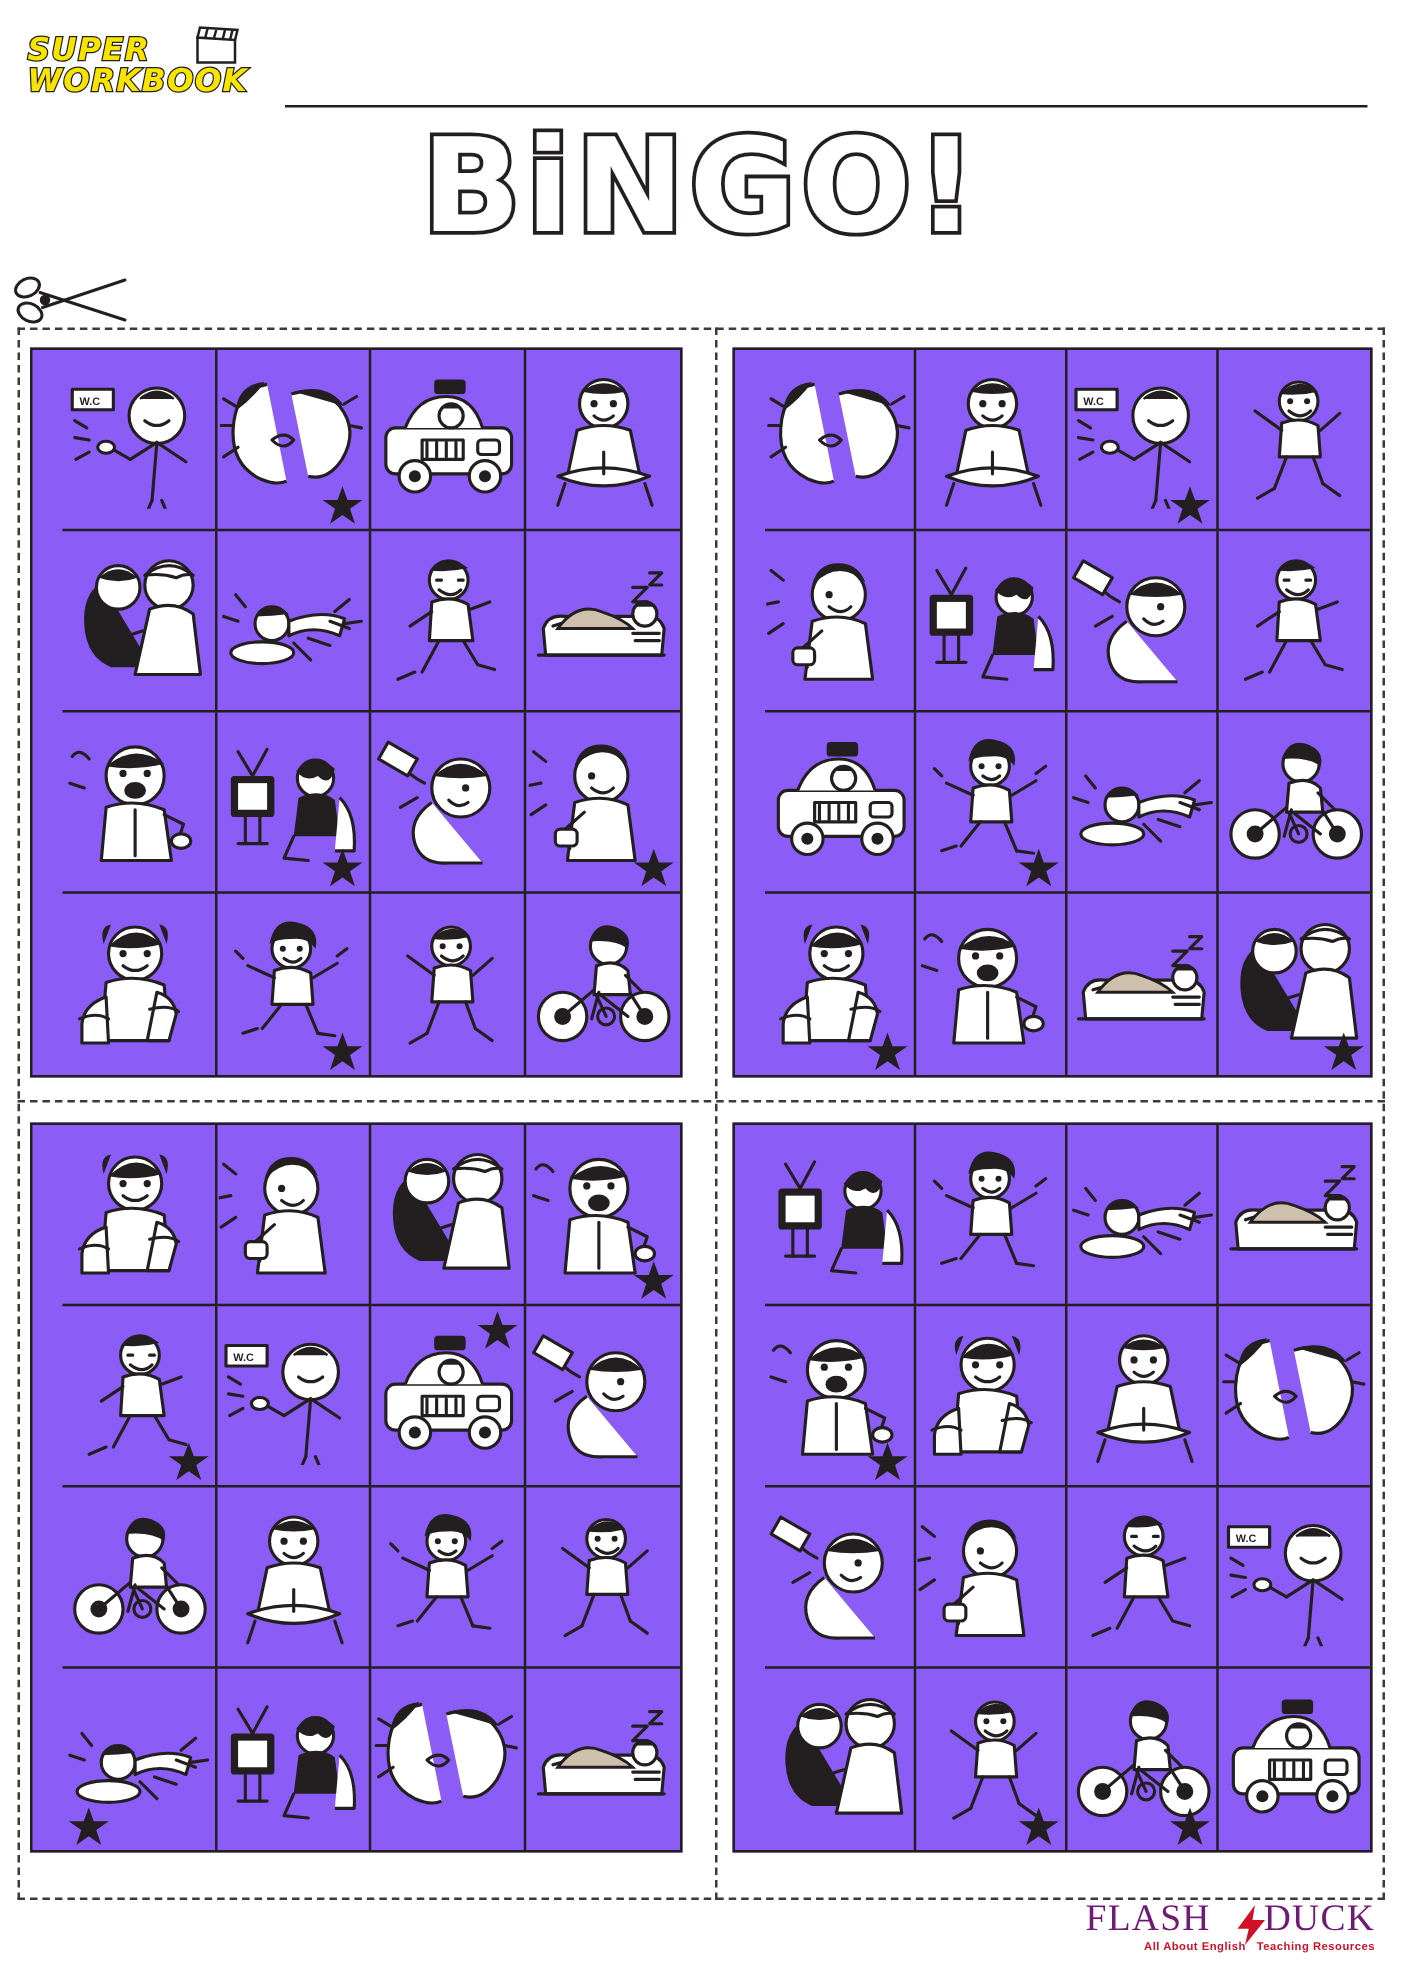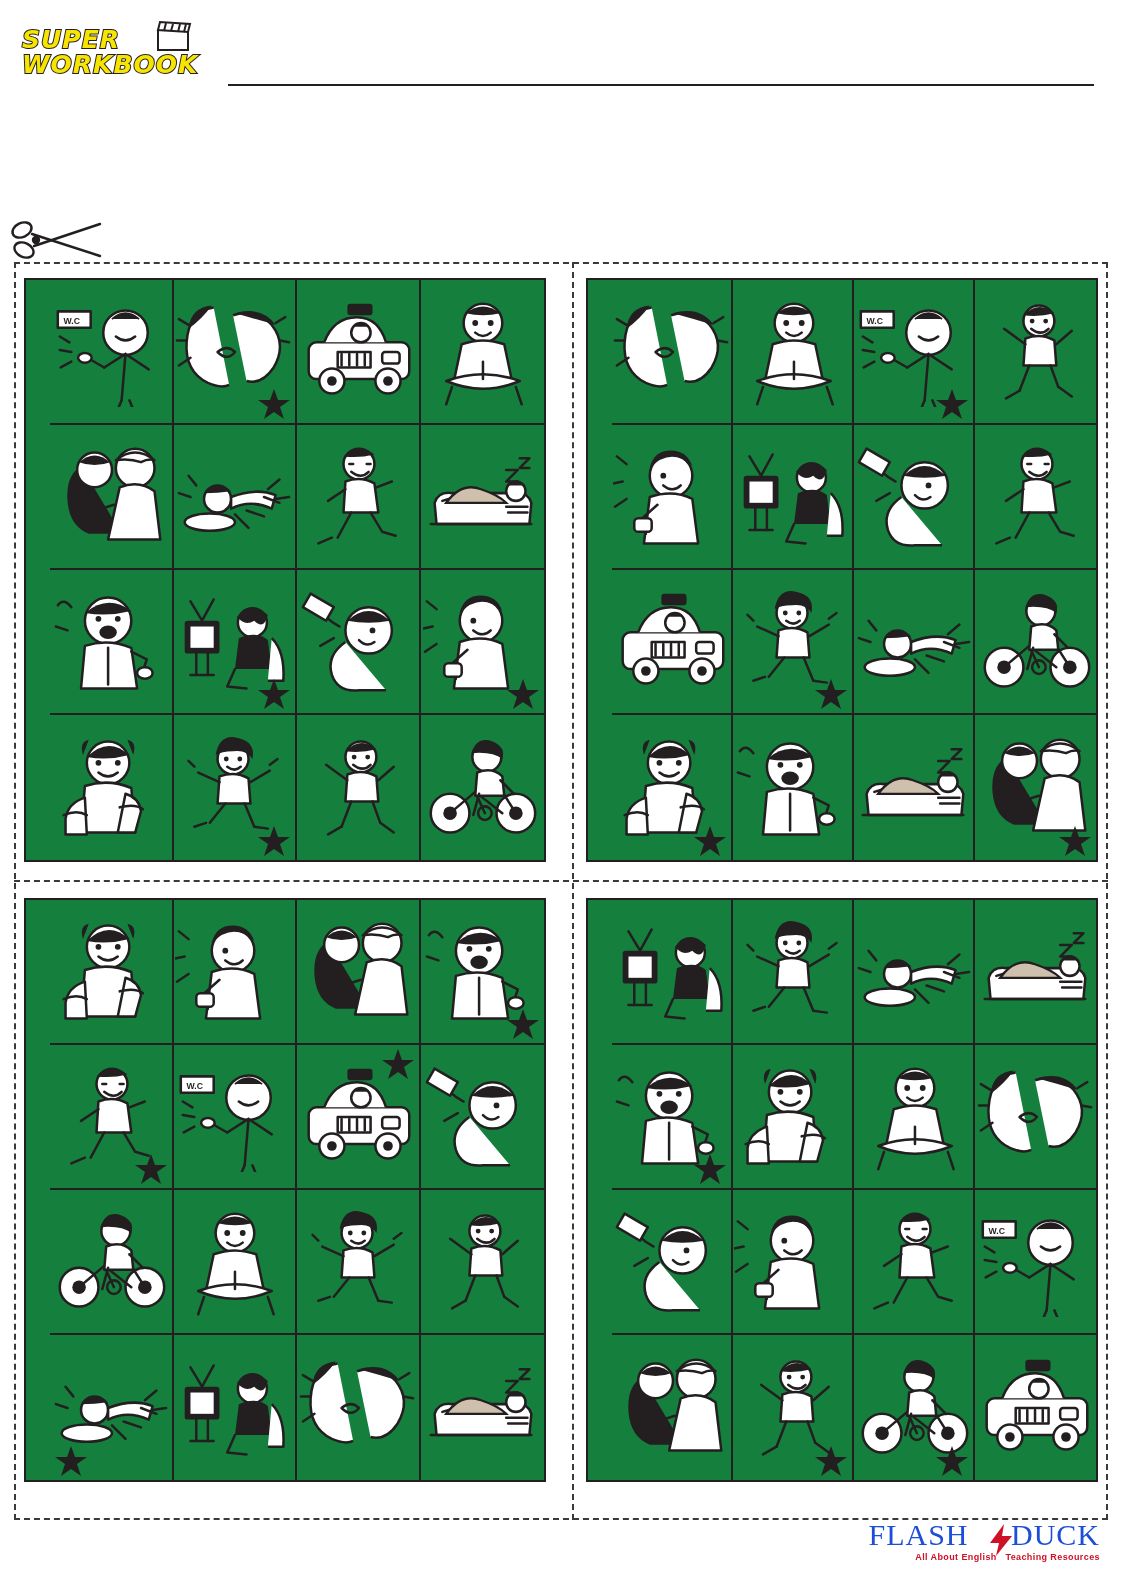--- a/index.html
+++ b/index.html
@@ -129,21 +129,21 @@
     width: 0; height: 1258px;
     border-left: 2px dashed #3a3a3a;
   }
 
   .card {
     position: absolute;
     display: grid;
     grid-template-columns: repeat(4, 1fr);
     grid-template-rows: repeat(4, 1fr);
     border: 2px solid #231f20;
-    background: #15803d;
+    background: #8b5cf6;
     box-sizing: border-box;
     padding-left: 24px;
   }
   .card-1 { left: 10px;  top: 16px;  width: 522px; height: 584px; }
   .card-2 { left: 572px; top: 16px;  width: 512px; height: 584px; }
   .card-3 { left: 10px;  top: 636px; width: 522px; height: 584px; }
   .card-4 { left: 572px; top: 636px; width: 512px; height: 584px; }
 
   .cell {
     border-right: 2px solid #231f20;
@@ -183,21 +183,21 @@
     right: 22px;
     top: 0px;
     width: 250px;
     height: 58px;
     text-align: right;
   }
   .fd-main {
     font-family: "Liberation Serif", serif;
     font-size: 30px;
     letter-spacing: 1px;
-    color: #1d4ed8;
+    color: #701a75;
     font-weight: normal;
     line-height: 1.0;
     white-space: nowrap;
   }
   .fd-sub {
     font-family: Liberation Sans, sans-serif;
     font-size: 9px;
     color: #231f20;
     letter-spacing: 0.4px;
     margin-top: 2px;
@@ -229,20 +229,21 @@
       <g fill="none" stroke="#231f20" stroke-width="2">
         <rect x="4" y="12" width="30" height="20" fill="#ffffff"></rect>
         <path d="M4 12 L6 4 L36 6 L34 14 Z" fill="#ffffff"></path>
         <path d="M12 5 L10 13 M19 6 L17 13 M26 6 L24 14 M32 6 L30 14"></path>
       </g>
     </svg>
   </div>
 
   <div class="header-rule"></div>
 
+  <div class="bingo-title">BiNGO!</div>
 </div>
 
 <svg class="scissors" viewBox="0 0 120 52">
   <g fill="none" stroke="#231f20" stroke-width="2.4" stroke-linecap="round">
     <ellipse cx="14" cy="14" rx="10" ry="7" transform="rotate(-25 14 14)"></ellipse>
     <ellipse cx="16" cy="34" rx="10" ry="7" transform="rotate(25 16 34)"></ellipse>
     <path d="M24 18 L92 40"></path>
     <path d="M26 30 L92 8"></path>
     <circle cx="28" cy="24" r="3" fill="#231f20"></circle>
   </g>

